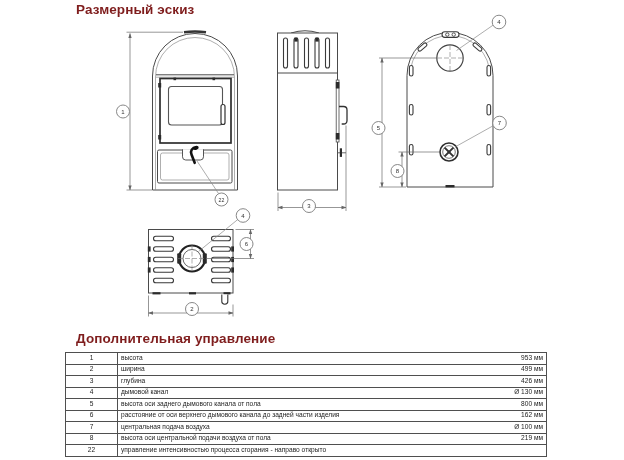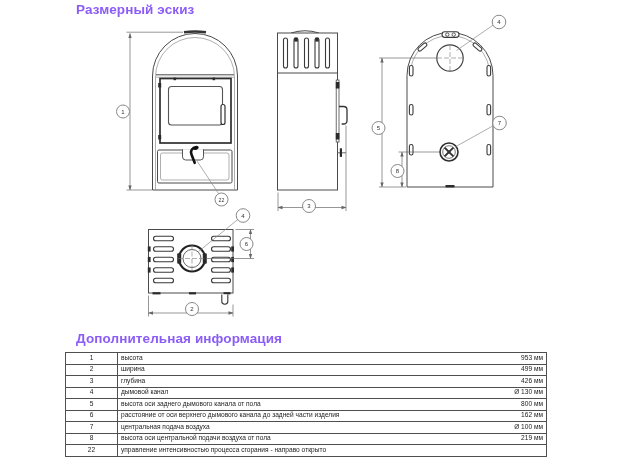--- a/index.html
+++ b/index.html
@@ -2,21 +2,21 @@
 <html><head>
 <meta charset="utf-8">
 <style>
   html,body{margin:0;padding:0;}
   body{
     width:624px;height:460px;position:relative;background:#ffffff;
     font-family:"Liberation Sans", sans-serif;overflow:hidden;
   }
   .sec-title{
     position:absolute;margin:0;font-size:13.5px;line-height:16px;
-    font-weight:700;color:#8b5cf6;letter-spacing:0.1px;
+    font-weight:700;color:#7f1d1d;letter-spacing:0.1px;
   }
   #sketch-title{left:76px;top:2px;}
   #info-title{left:76px;top:331px;}
   svg{position:absolute;left:0;top:0;}
   
   .ln  {stroke:#4a4a4a;stroke-width:1;fill:none;}
   .lnw {stroke:#4a4a4a;stroke-width:1;fill:#fff;}
   .thin{stroke:#8d8d8d;stroke-width:0.7;fill:none;}
   .hvy {stroke:#2e2e2e;stroke-width:1.7;fill:#fff;}
   .slot{stroke:#3a3a3a;stroke-width:1.1;fill:#fff;}
@@ -240,21 +240,21 @@
       <line class="dim" x1="233" y1="304.5" x2="233" y2="316.5"></line>
       <line class="dim" x1="148.5" y1="313" x2="233" y2="313" marker-start="url(#arr)" marker-end="url(#arr)"></line>
     </g>
     <g>
       <circle class="co-c" cx="192" cy="309" r="6.5"></circle>
       <text class="co-t" x="192" y="311.2">2</text>
     </g>
   </g>
 </svg>
 
-<h2 class="sec-title" id="info-title">Дополнительная информация</h2>
+<h2 class="sec-title" id="info-title">Дополнительная управление</h2>
 
 <table id="info-table">
   <tbody>
   <tr>
     <td class="c-num">1</td>
     <td class="c-label">высота</td>
     <td class="c-value">953 мм</td>
   </tr>
 
   <tr>

